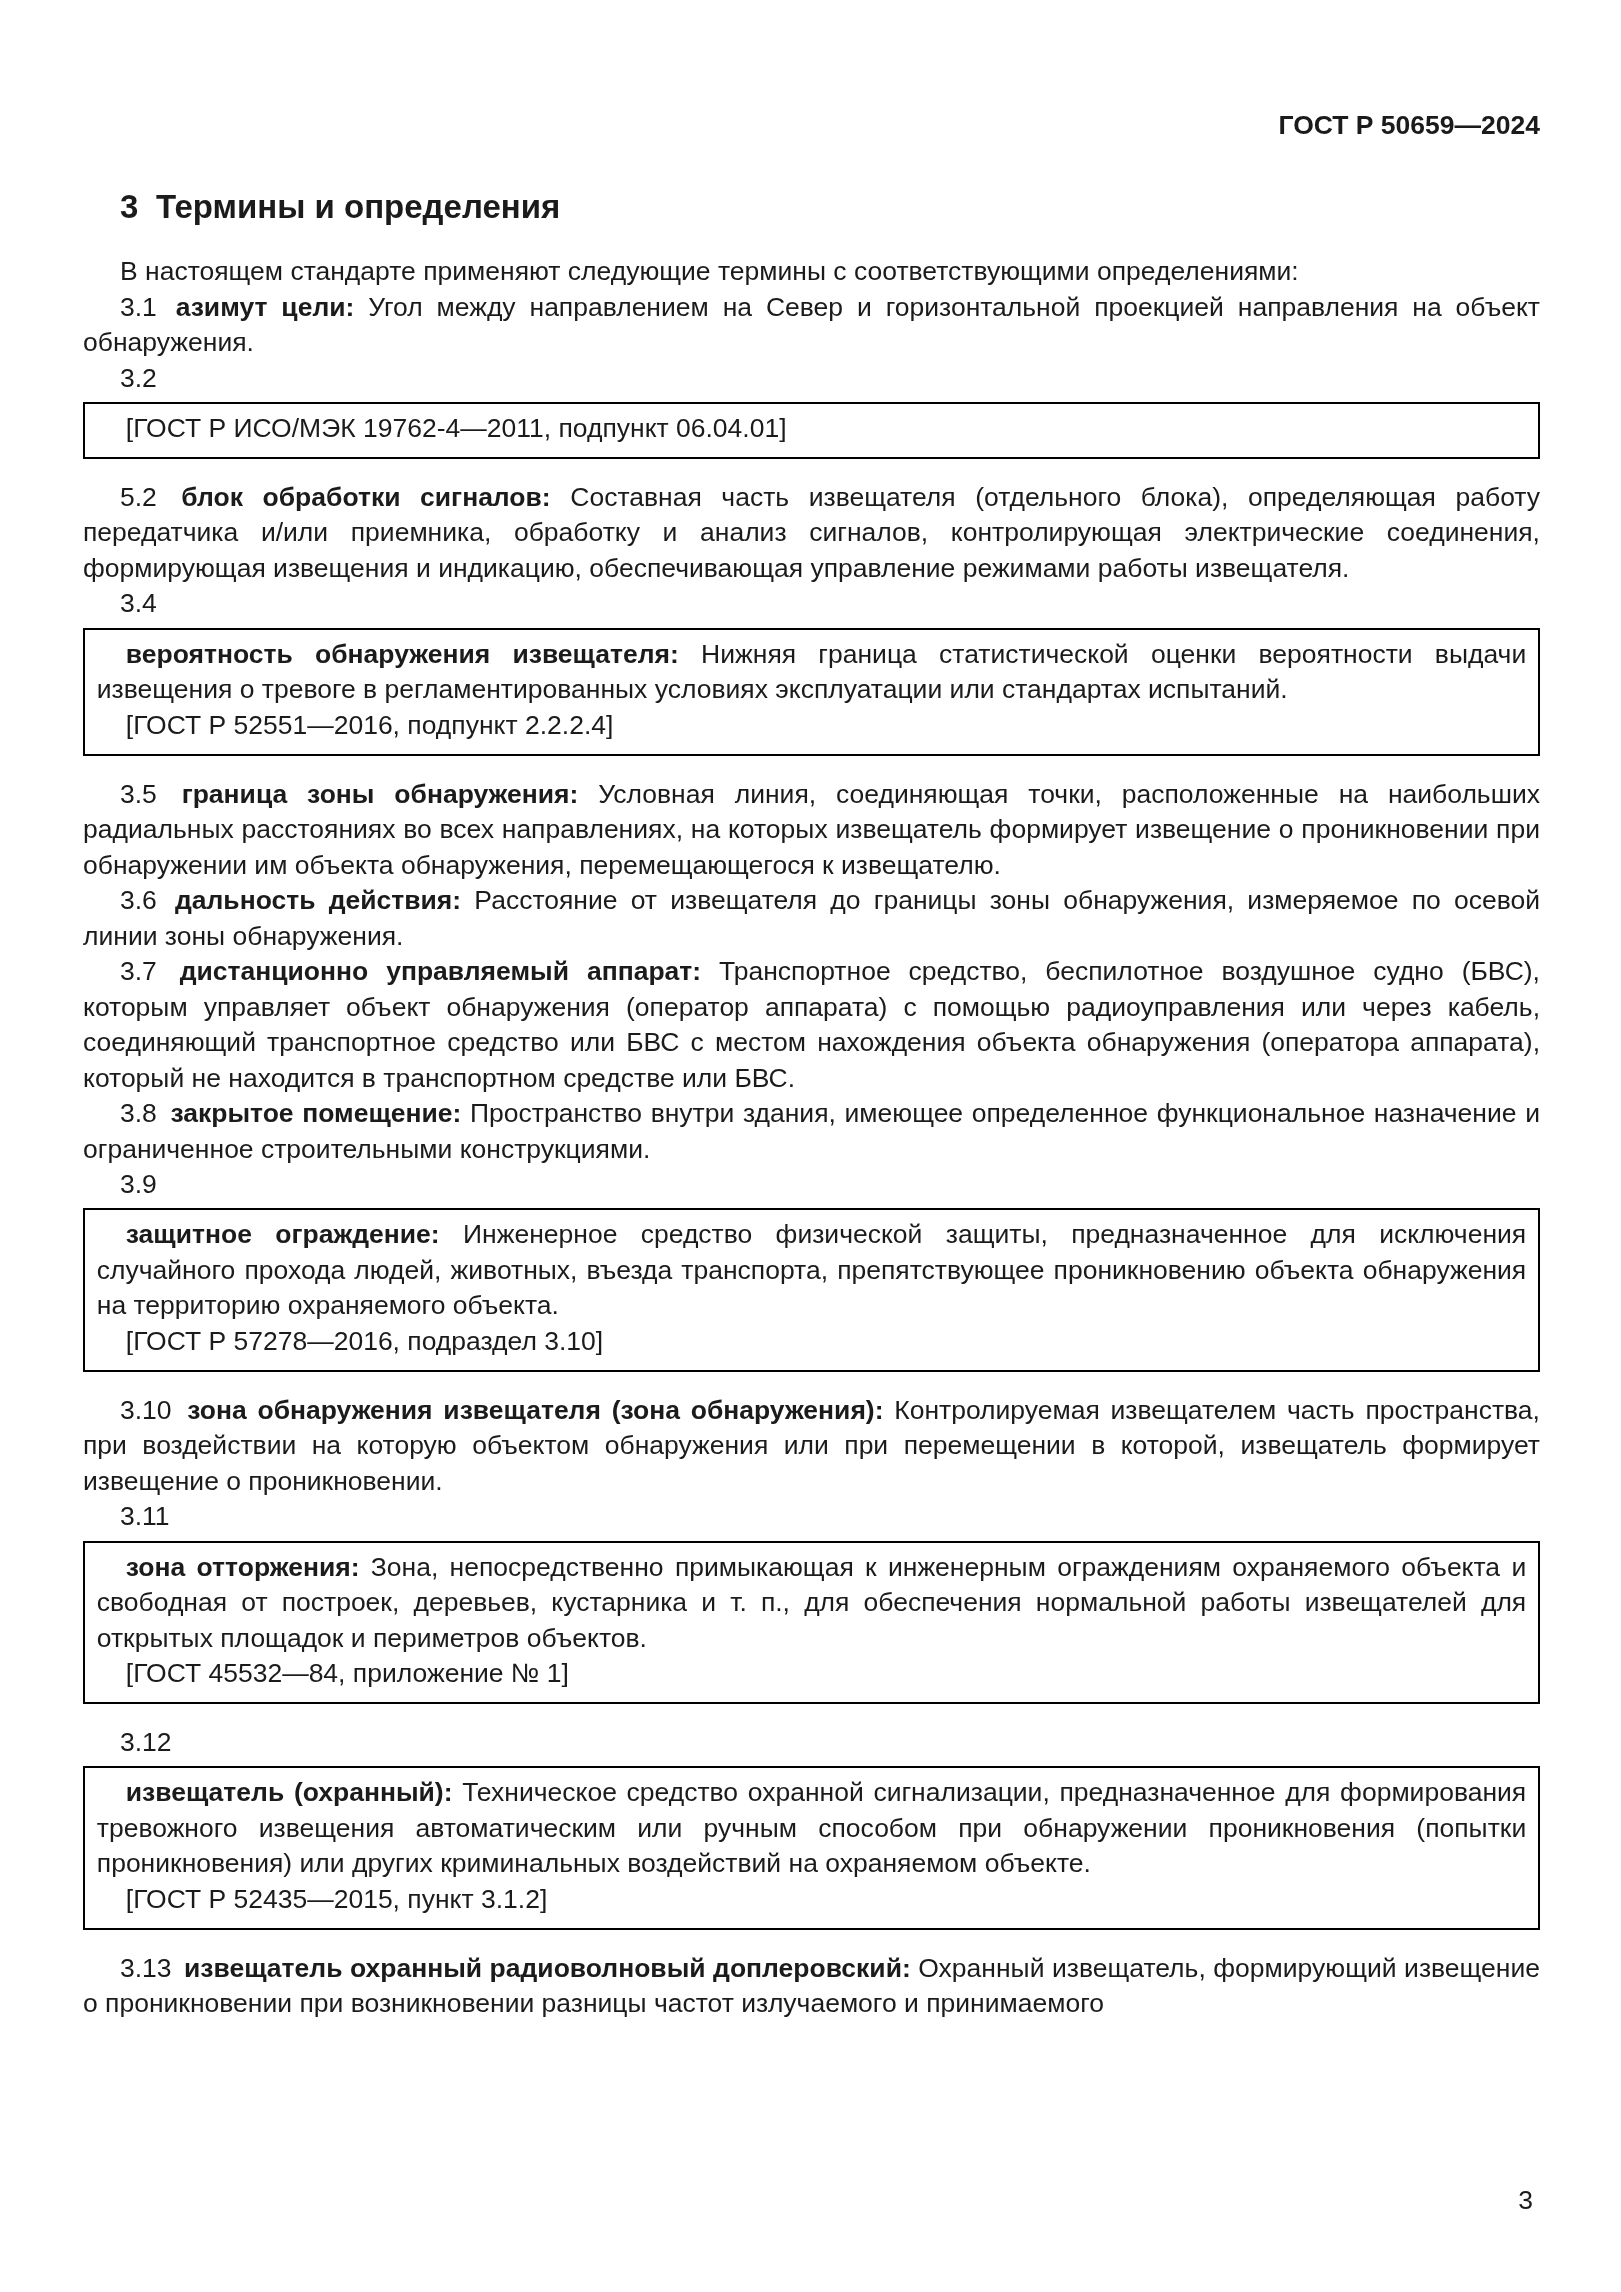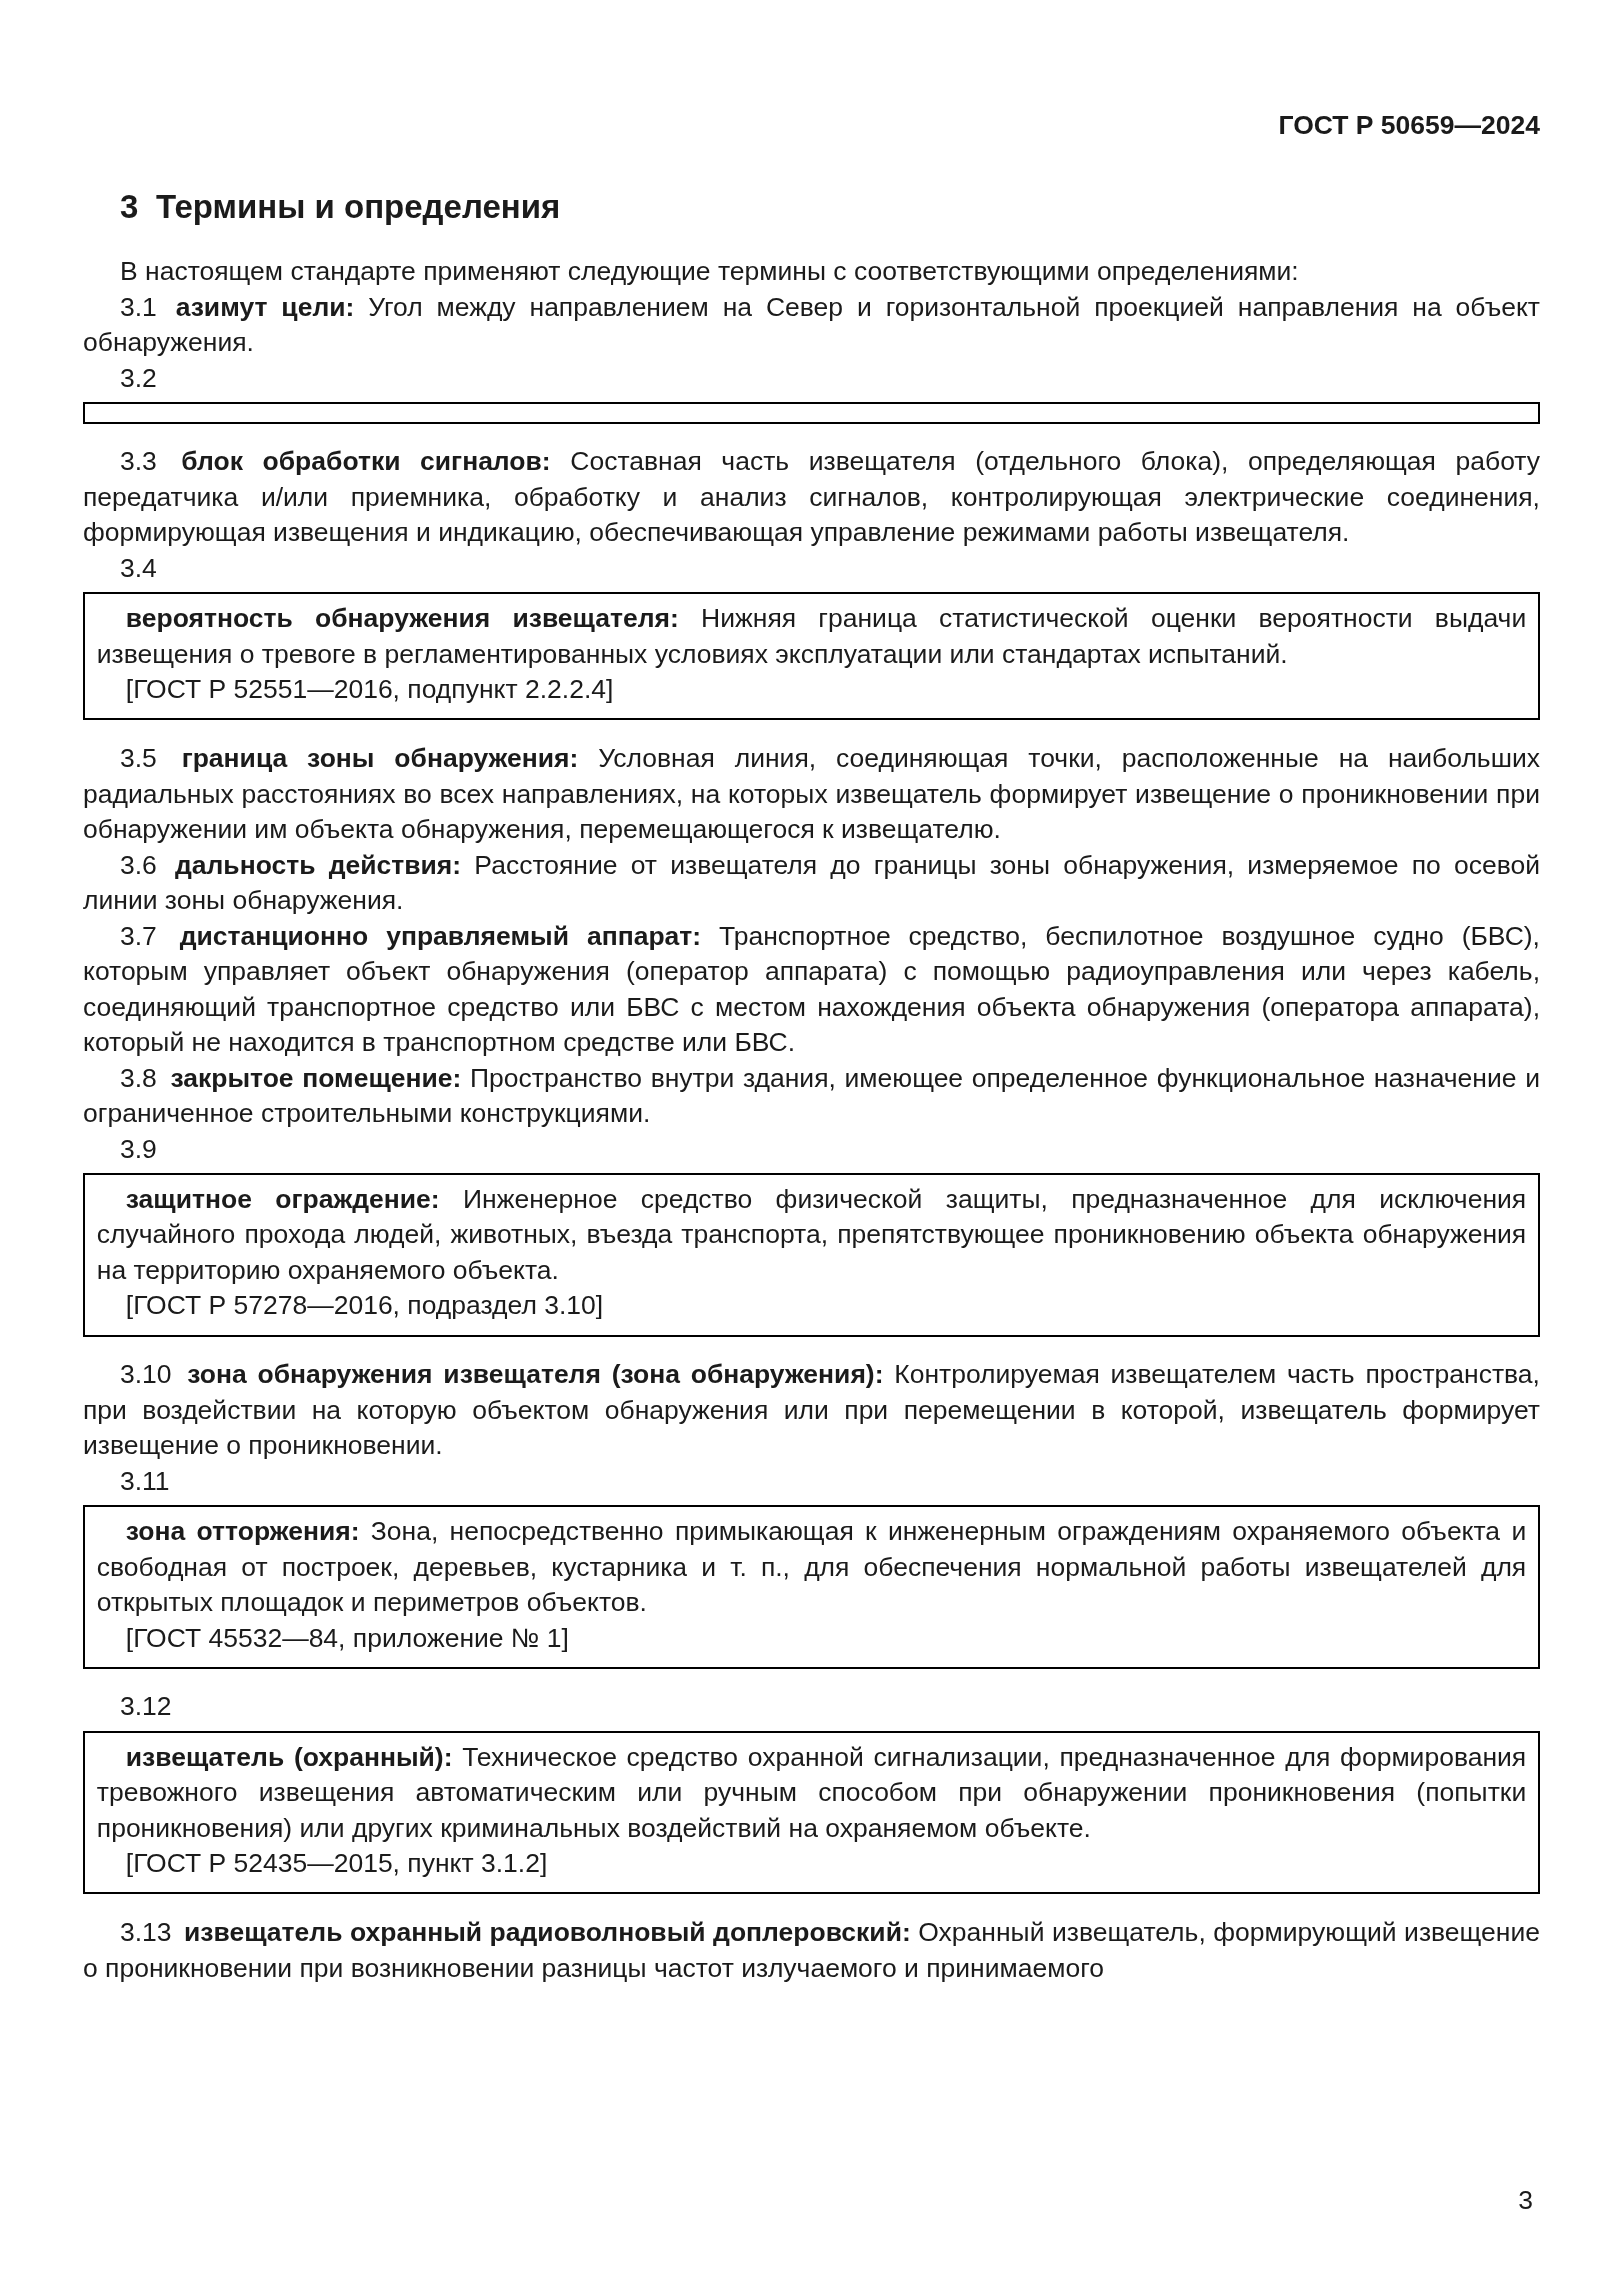--- a/index.html
+++ b/index.html
@@ -66,23 +66,24 @@
     </div>
 
     <h1 class="section-title"><span class="title-num">3</span><span>Термины и определения</span></h1>
 
     <p class="para">В настоящем стандарте применяют следующие термины с соответствующими определениями:</p>
 
     <p class="para"><span class="num">3.1</span> <b>азимут цели:</b> <span>Угол между направлением на Север и горизонтальной проекцией направления на объект обнаружения.</span></p>
 
     <p class="para numline">3.2</p>
     <div class="defbox">
+      <p class="para source">[ГОСТ Р ИСО/МЭК 19762-4—2011, подпункт 06.04.01]</p>
     </div>
 
-    <p class="para"><span class="num">3.3</span> <b>блок обработки сигналов:</b> <span>Составная часть извещателя (отдельного блока), определяющая работу передатчика и/или приемника, обработку и анализ сигналов, контролирующая электрические соединения, формирующая извещения и индикацию, обеспечивающая управление режимами работы извещателя.</span></p>
+    <p class="para"><span class="num">5.2</span> <b>блок обработки сигналов:</b> <span>Составная часть извещателя (отдельного блока), определяющая работу передатчика и/или приемника, обработку и анализ сигналов, контролирующая электрические соединения, формирующая извещения и индикацию, обеспечивающая управление режимами работы извещателя.</span></p>
 
     <p class="para numline">3.4</p>
     <div class="defbox">
       <p class="para"><b>вероятность обнаружения извещателя:</b> <span>Нижняя граница статистической оценки вероятности выдачи извещения о тревоге в регламентированных условиях эксплуатации или стандартах испытаний.</span></p>
       <p class="para source">[ГОСТ Р 52551—2016, подпункт 2.2.2.4]</p>
     </div>
 
     <p class="para"><span class="num">3.5</span> <b>граница зоны обнаружения:</b> <span>Условная линия, соединяющая точки, расположенные на наибольших радиальных расстояниях во всех направлениях, на которых извещатель формирует извещение о проникновении при обнаружении им объекта обнаружения, перемещающегося к извещателю.</span></p>
 
     <p class="para"><span class="num">3.6</span> <b>дальность действия:</b> <span>Расстояние от извещателя до границы зоны обнаружения, измеряемое по осевой линии зоны обнаружения.</span></p>

